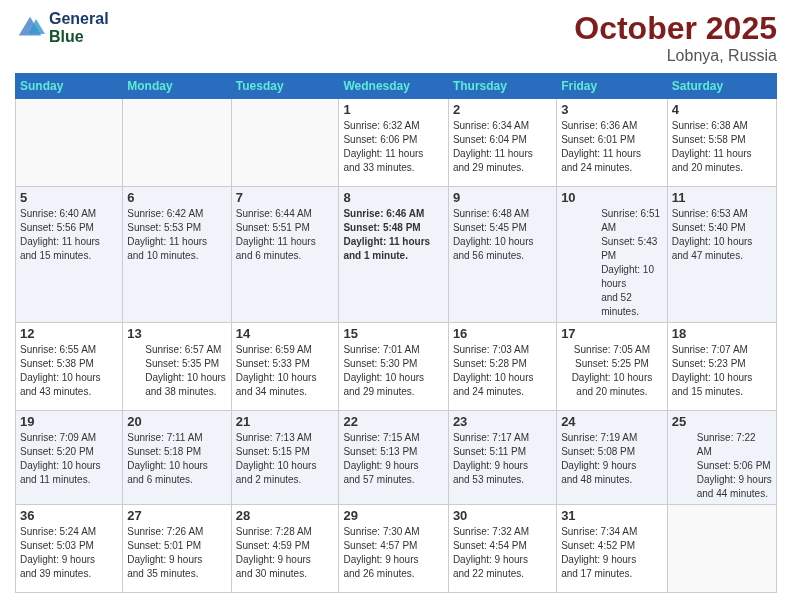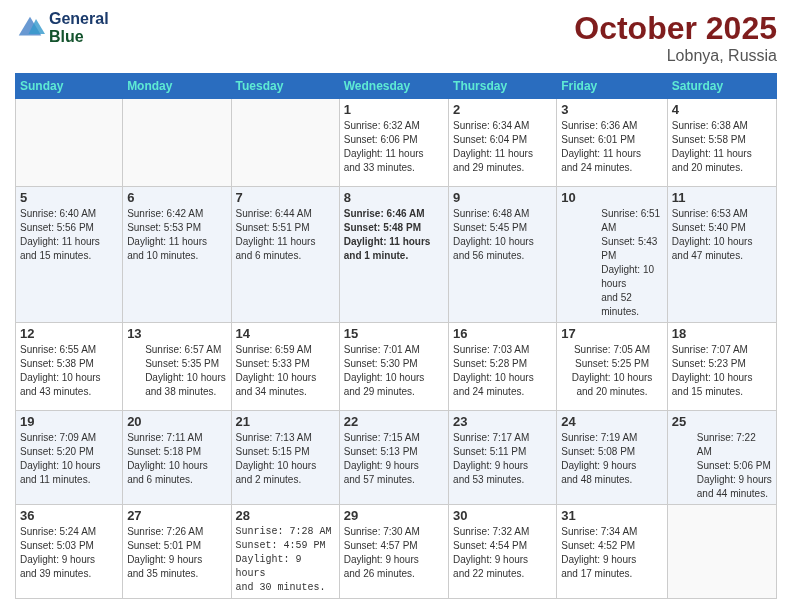--- a/index.html
+++ b/index.html
@@ -313,21 +313,21 @@
           </td>
           <td>
             <span class="day-num">27</span>
             <div class="day-detail" style="white-space: pre-line;">Sunrise: 7:26 AM
 Sunset: 5:01 PM
 Daylight: 9 hours
 and 35 minutes.</div>
           </td>
           <td>
             <span class="day-num">28</span>
-            <div class="day-detail" style="white-space: pre-line; font-family: Liberation Mono, monospace;">Sunrise: 7:28 AM
+            <div class="day-detail" style="white-space: pre-line;">Sunrise: 7:28 AM
 Sunset: 4:59 PM
 Daylight: 9 hours
 and 30 minutes.</div>
           </td>
           <td>
             <span class="day-num">29</span>
             <div class="day-detail" style="white-space: pre-line;">Sunrise: 7:30 AM
 Sunset: 4:57 PM
 Daylight: 9 hours
 and 26 minutes.</div>

